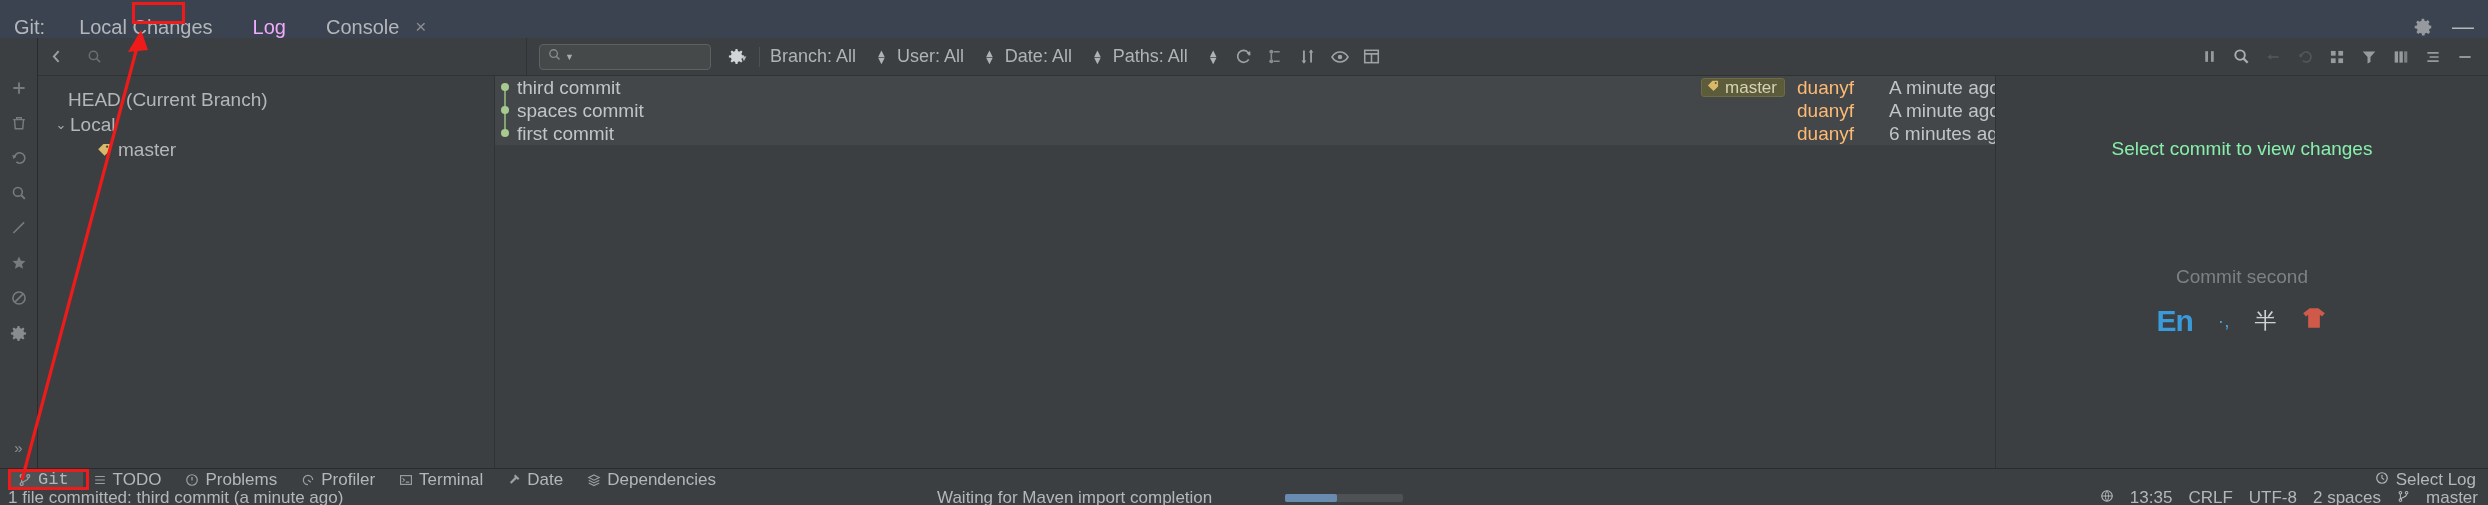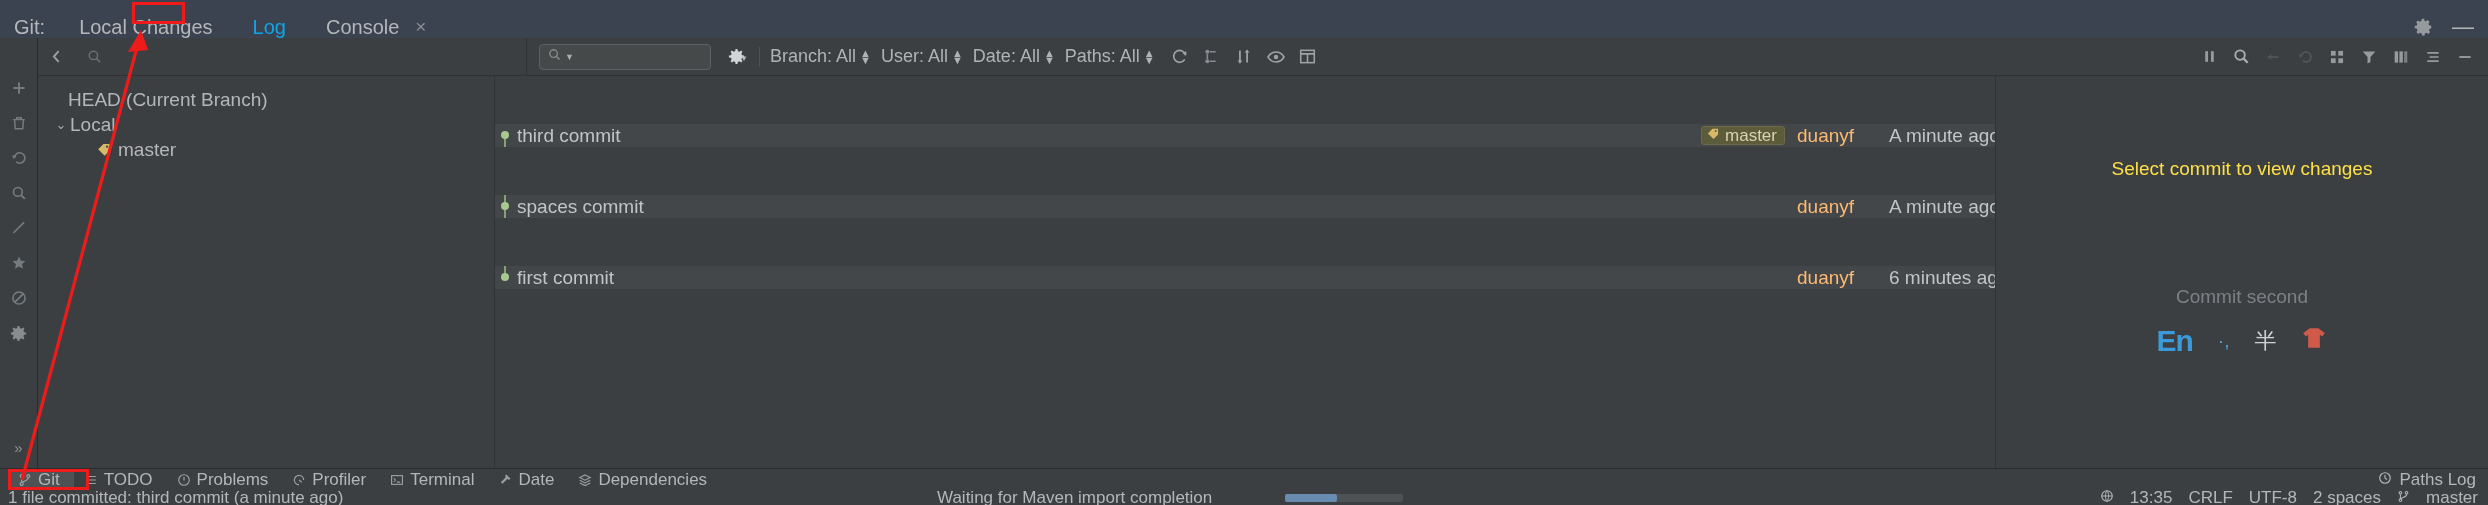--- a/index.html
+++ b/index.html
@@ -17,21 +17,21 @@
   .tabbar {
     position:absolute; left:0; top:0; width:2488px; height:54px;
     background:#3c4350;
     display:flex; align-items:center;
   }
   .tb-label { color:#b4b7ba; margin-left:14px; font-size:20px; }
   .tb-tab {
     margin-left:28px; color:#b4b7ba; font-size:20px; position:relative;
     padding:3px 6px; cursor:pointer; white-space:nowrap;
   }
-  .tb-tab.active { color:#0ea5e9; }
+  .tb-tab.active { color:#f0abfc; }
   .tb-tab.active::after {
     content:""; position:absolute; left:2px; right:2px; bottom:-8px;
     height:3px; background:#4a88c7;
   }
   .tb-close { margin-left:10px; color:#8b8e91; font-size:19px; cursor:pointer; }
   .tabbar-right { margin-left:auto; display:flex; align-items:center; gap:18px; padding-right:14px; }
   .gear-top { width:22px; height:22px; opacity:.75; cursor:pointer; }
   .minus-top { color:#b4b7ba; font-size:22px; cursor:pointer; }
 
   
@@ -72,21 +72,21 @@
   }
   .searchbox .mag { opacity:.65; }
   .searchbox .caret { margin-left:2px; color:#a9acb0; font-size:9px; }
 
   .gear-btn { margin-left:12px; width:26px; display:flex; align-items:center; justify-content:center; cursor:pointer; position:relative; }
   .gear-btn .sub { position:absolute; right:1px; bottom:3px; font-size:8px; color:#bbb; }
 
   .tsep { width:1px; height:20px; background:#4e5254; margin:0 10px; }
 
   .filter {
-    display:flex; align-items:center; gap:4px; margin-right:10px;
+    display:flex; align-items:center; gap:20px; margin-right:10px;
     color:#b0b3b6; font-size:18px; cursor:pointer; white-space:nowrap;
   }
   .filter .updown { display:inline-flex; flex-direction:column; line-height:.55; font-size:11px; color:#b0b3b6; }
 
   .tbtn { width:30px; height:30px; display:flex; align-items:center; justify-content:center; cursor:pointer; opacity:.8; margin-right:2px; }
   .tbtn.dis { opacity:.35; cursor:default; }
 
   .tool-right { margin-left:auto; display:flex; align-items:center; padding-right:6px; }
 
   
@@ -101,59 +101,59 @@
   .indent1 { padding-left:30px;text-align:right; }
   .indent2 { padding-left:58px; }
 
   
   .commits {
     position:absolute; left:495px; top:38px; right:493px; bottom:0;
     background:#3c3f41; overflow:hidden;
   }
   .crow {
     position:relative; height:23px; display:flex; align-items:center;
-    background:#434749; font-size:19px; color:#c2c5c8; cursor:pointer;margin-top:48px;
+    background:#434749; font-size:19px; color:#c2c5c8; cursor:pointer;
   }
   .graph { position:absolute; left:2px; top:0; width:20px; height:23px; }
   .cmsg { margin-left:22px; white-space:nowrap; }
   .cspacer { flex:1; }
   .ref-chip {
     display:inline-flex; align-items:center; gap:5px;
     background:#5c5b3a; border:1px solid #6d6c46; border-radius:3px;
     padding:0 7px 0 4px; height:19px; color:#d6d3b4; font-size:17px; margin-right:12px;
   }
   .cauthor { width:78px; text-align:left; color:#fdba74; white-space:nowrap; }
   .ctime { width:120px; padding-left:14px; color:#c2c5c8; white-space:nowrap; }
 
   
   .details {
     position:absolute; right:0; top:38px; width:493px; bottom:0;
     background:#3c3f41; border-left:1px solid #323232;
     display:flex; flex-direction:column; align-items:center;
   }
-  .det-select { margin-top:82px; color:#fde047; font-size:19px; }
+  .det-select { margin-top:62px; color:#86efac; font-size:19px; }
   .det-title { margin-top:106px; color:#7d8084; font-size:19px; }
   .det-ime { margin-top:16px; display:flex; align-items:center; gap:25px; }
   .ime-en { color:#3b9ad9; font-size:30px; font-weight:bold; letter-spacing:-1px; }
   .ime-dot { color:#4f9fd8; font-size:19px; }
   .ime-half { color:#cfd2d5; font-size:22px; }
   .ime-shirt { font-size:22px; }
 
   
   .twbar {
     position:absolute; left:0; top:468px; width:2488px; height:22px;
     background:#3c3f41; border-top:1px solid #2b2b2b;
     display:flex; align-items:center; font-size:17px; color:#b4b7ba;
   }
   .tw {
     display:flex; align-items:center; gap:6px; height:22px;
     padding:0 14px 0 10px; cursor:pointer; white-space:nowrap;
   }
   .tw.sel { background:#4e5254; }
-  .tw.first { margin-left:8px; }
+  .tw.first { margin-left:8px;font-family:Liberation Mono, monospace; }
   .tw svg { opacity:.8; }
   .twbar-right { margin-left:auto; display:flex; align-items:center; gap:7px; padding-right:12px; }
 
   
   .ann-rect2 {
     position:absolute; left:8px; top:469px; width:81px; height:21px;
     border:3px solid #ef1b1b; pointer-events:none; z-index:60;
   }
 
   
@@ -525,21 +525,21 @@
         </svg>
       <span>Dependencies</span>
     </span>
     <div class="twbar-right">
       <span>
         <svg width="14" height="14" viewBox="0 0 16 16">
             <circle cx="8" cy="8" r="6" fill="none" stroke="#b4b7ba" stroke-width="1.4"></circle>
             <path stroke="#b4b7ba" stroke-width="1.4" d="M8 4.6V8l2.4 1.6"></path>
           </svg>
       </span>
-      <span>Paths Log</span>
+      <span>Select Log</span>
     </div>
   </div>
 
   <div class="status">
     <span class="st-left">1 file committed: third commit (a minute ago)</span>
     <span class="st-center">Waiting for Maven import completion</span>
     <span class="st-prog">
         <i></i>
       </span>
     <span class="st-right">

